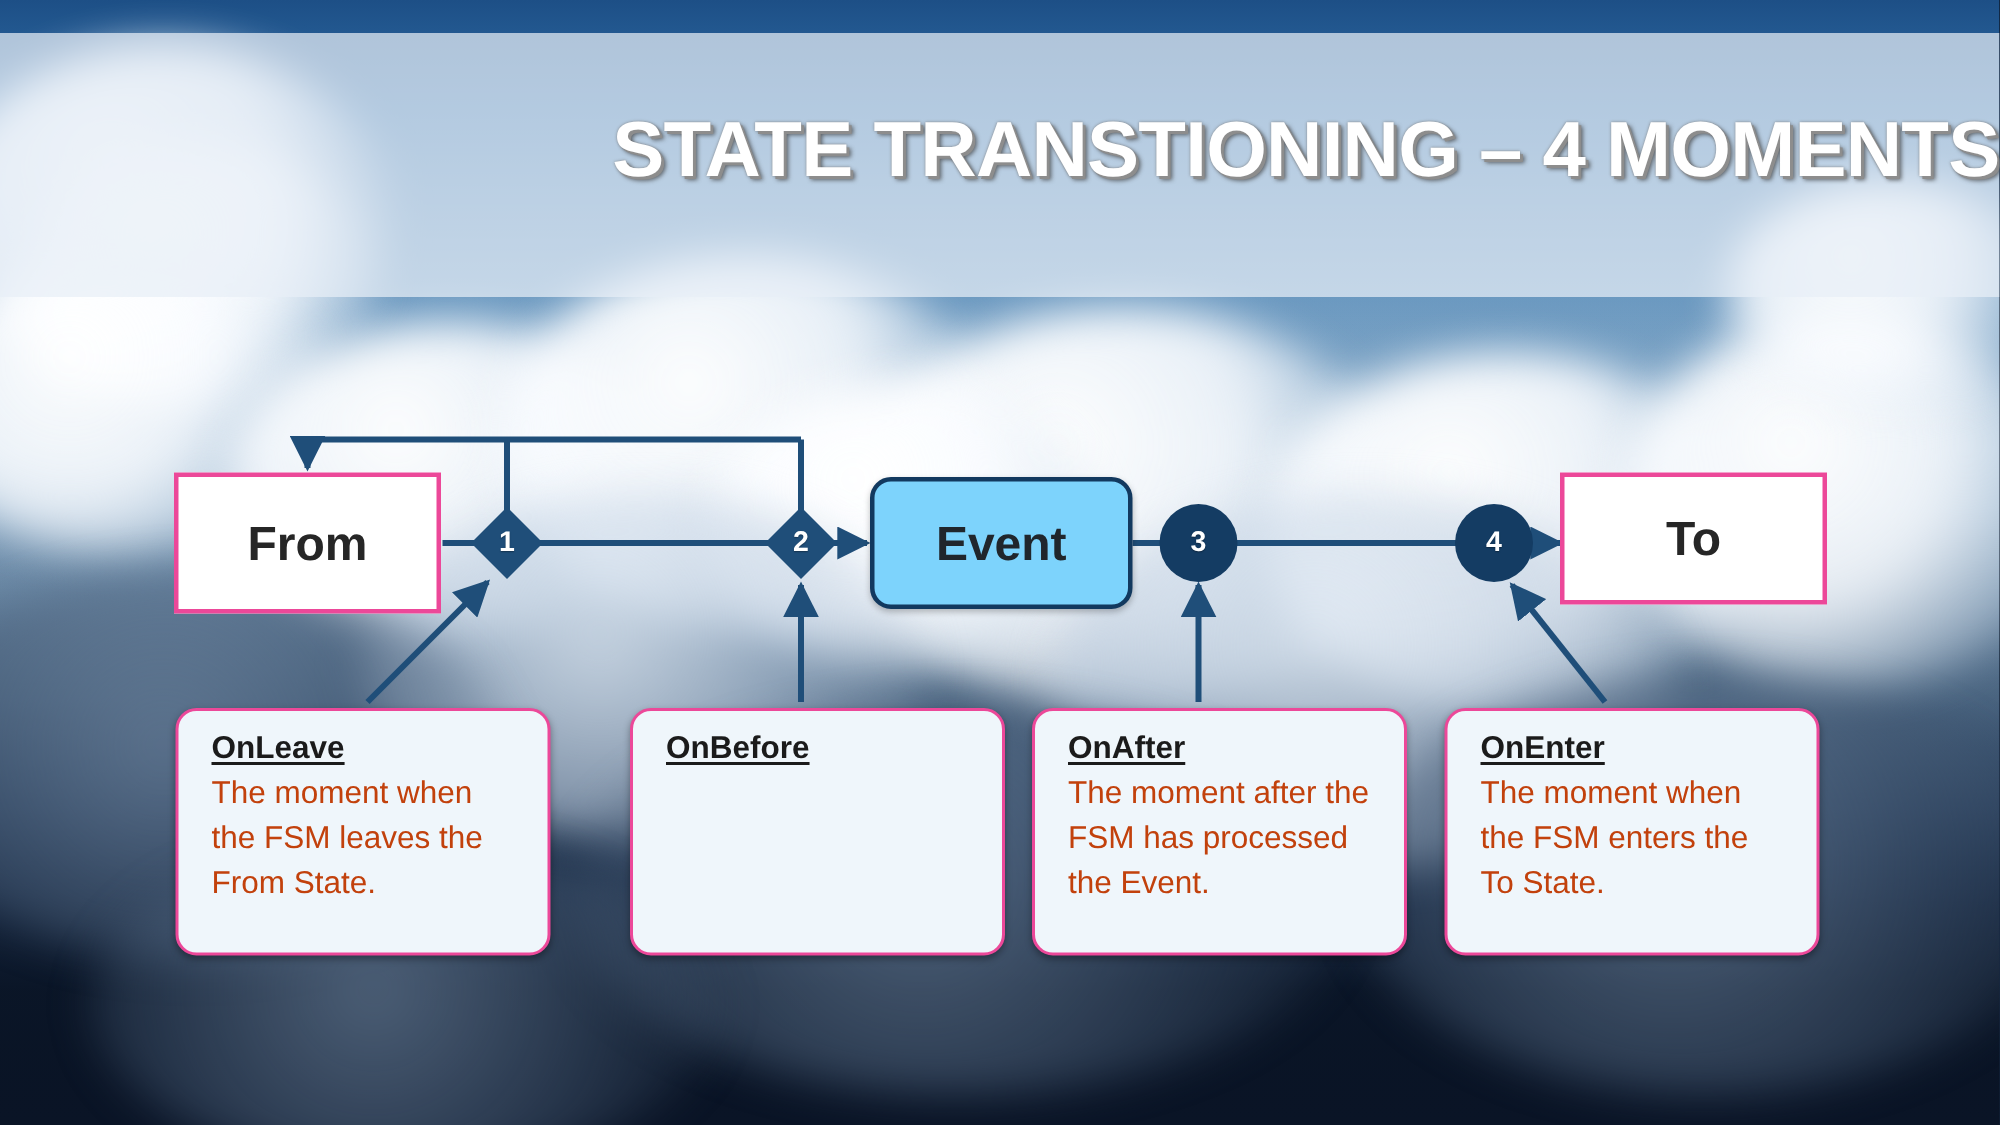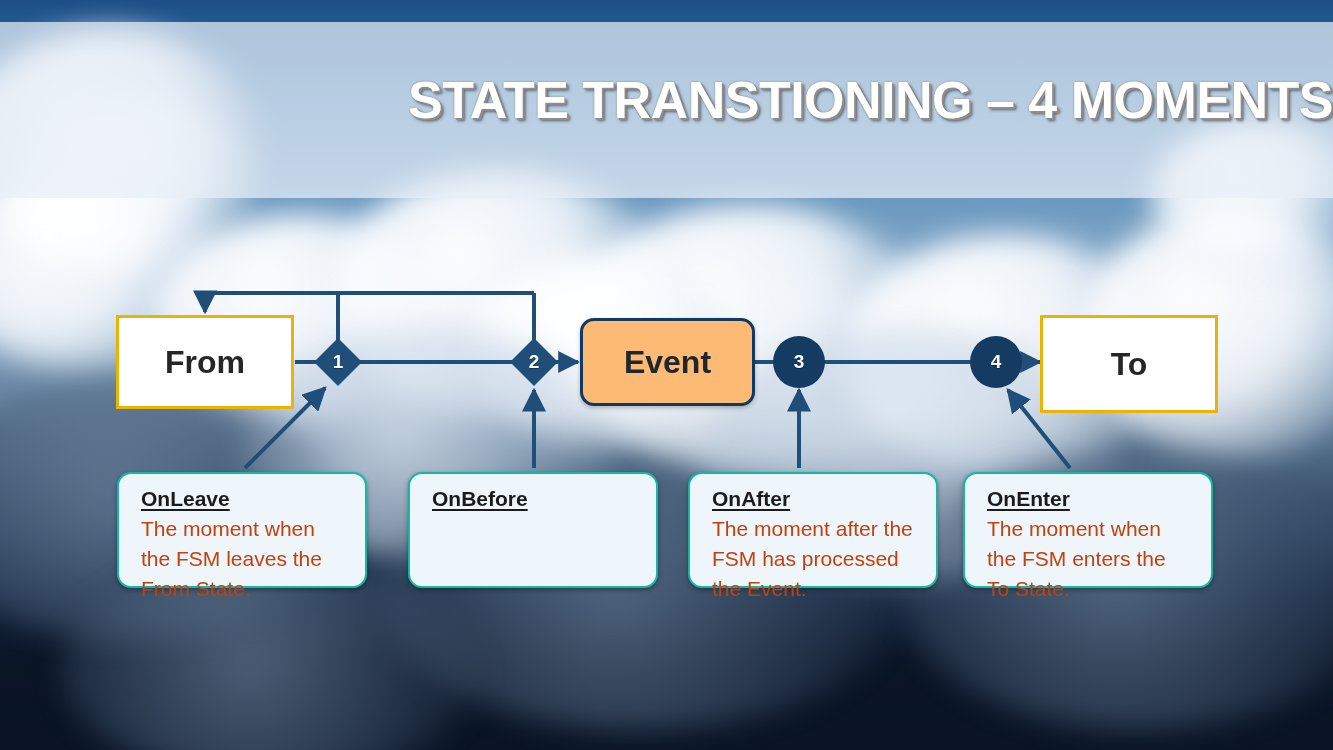--- a/index.html
+++ b/index.html
@@ -48,38 +48,38 @@
     white-space:nowrap;
   }
 
   
   #diagram{position:absolute;left:0;top:0;width:1333px;height:750px;}
 
   
   .node{position:absolute;box-sizing:border-box;display:flex;align-items:center;justify-content:center;}
 
   .state-box{
-    background:#ffffff;border:3px solid #eab308;
+    background:#ffffff;border:3px solid #ec4899;
     font-size:32px;font-weight:bold;color:#262626;
   }
   .event-box{
-    background:#fdba74;border:3px solid #12395f;border-radius:14px;
+    background:#7dd3fc;border:3px solid #12395f;border-radius:14px;
     font-size:32px;font-weight:bold;color:#20262c;
     box-shadow:0 2px 4px rgba(0,0,0,0.25);
   }
   .marker{
     color:#ffffff;font-size:19px;font-weight:bold;
     text-shadow:0 1px 1px rgba(0,0,0,0.35);
   }
 
   
   .callout{
     position:absolute;box-sizing:border-box;
-    width:250px;height:116px;
-    background:#eff6fb;border:2px solid #14b8a6;border-radius:14px;
+    width:250px;height:165px;
+    background:#eff6fb;border:2px solid #ec4899;border-radius:14px;
     padding:12px 18px 10px 22px;
     box-shadow:0 2px 5px rgba(0,0,0,0.35);
   }
   .callout .ttl{
     font-size:21px;font-weight:bold;color:#1b1b1b;
     text-decoration:underline;text-underline-offset:3px;
     display:block;margin-bottom:2px;line-height:1.25;
   }
   .callout .body{
     font-size:21px;color:#c2410c;line-height:1.42;display:block;
@@ -160,21 +160,21 @@
   </svg>
 
   <div class="node state-box" style="left:116px;top:315px;width:178px;height:94px;">
     <span>From</span>
   </div>
 
   <div class="node event-box" style="left:580px;top:318px;width:175px;height:88px;">
     <span>Event</span>
   </div>
 
-  <div class="node state-box" style="left:1040px;top:315px;width:178px;height:98px;">
+  <div class="node state-box" style="left:1040px;top:315px;width:178px;height:88px;">
     <span>To</span>
   </div>
 
   <div class="node marker" style="left:314px;top:348px;width:48px;height:28px;">
     <span>1</span>
   </div>
   <div class="node marker" style="left:510px;top:348px;width:48px;height:28px;">
     <span>2</span>
   </div>
   <div class="node marker" style="left:775px;top:348px;width:48px;height:28px;">
@@ -182,21 +182,21 @@
   </div>
   <div class="node marker" style="left:972px;top:348px;width:48px;height:28px;">
     <span>4</span>
   </div>
 
   <div class="callout" style="left:117px;top:472px;">
     <span class="ttl">OnLeave</span>
     <span class="body">The moment when the FSM leaves the From State.</span>
   </div>
 
-  <div class="callout" style="left:408px;top:472px;">
+  <div class="callout" style="left:420px;top:472px;">
     <span class="ttl">OnBefore</span>
   </div>
 
   <div class="callout" style="left:688px;top:472px;">
     <span class="ttl">OnAfter</span>
     <span class="body">The moment after the FSM has processed the Event.</span>
   </div>
 
   <div class="callout" style="left:963px;top:472px;">
     <span class="ttl">OnEnter</span>

